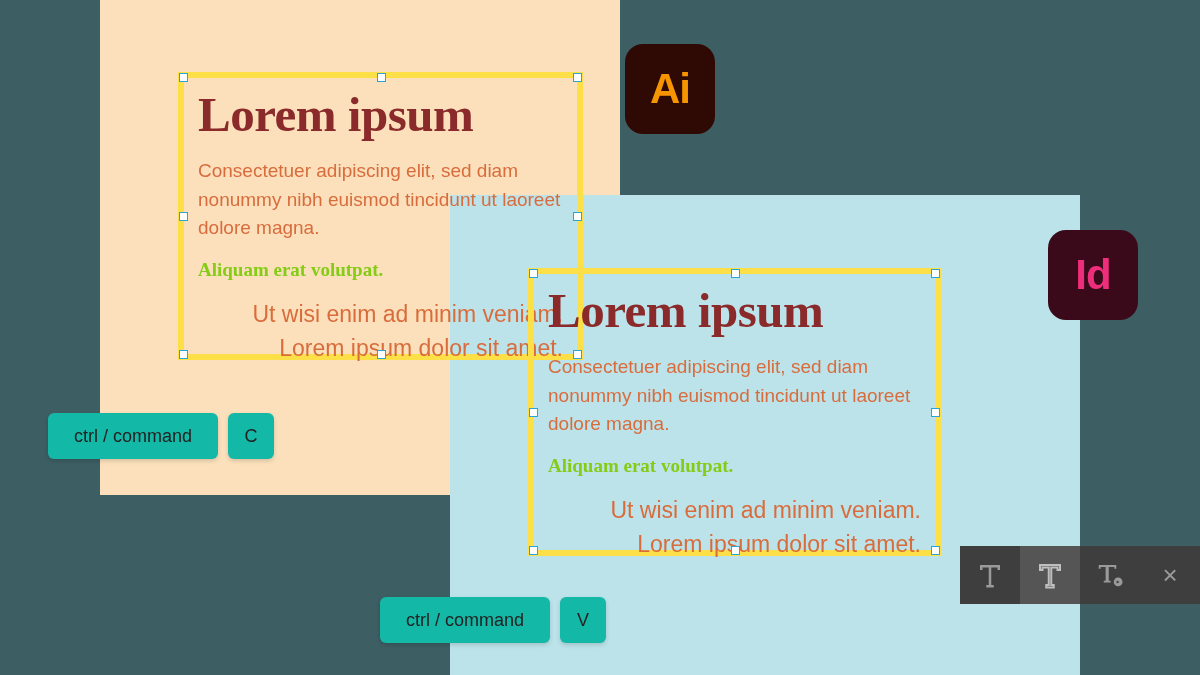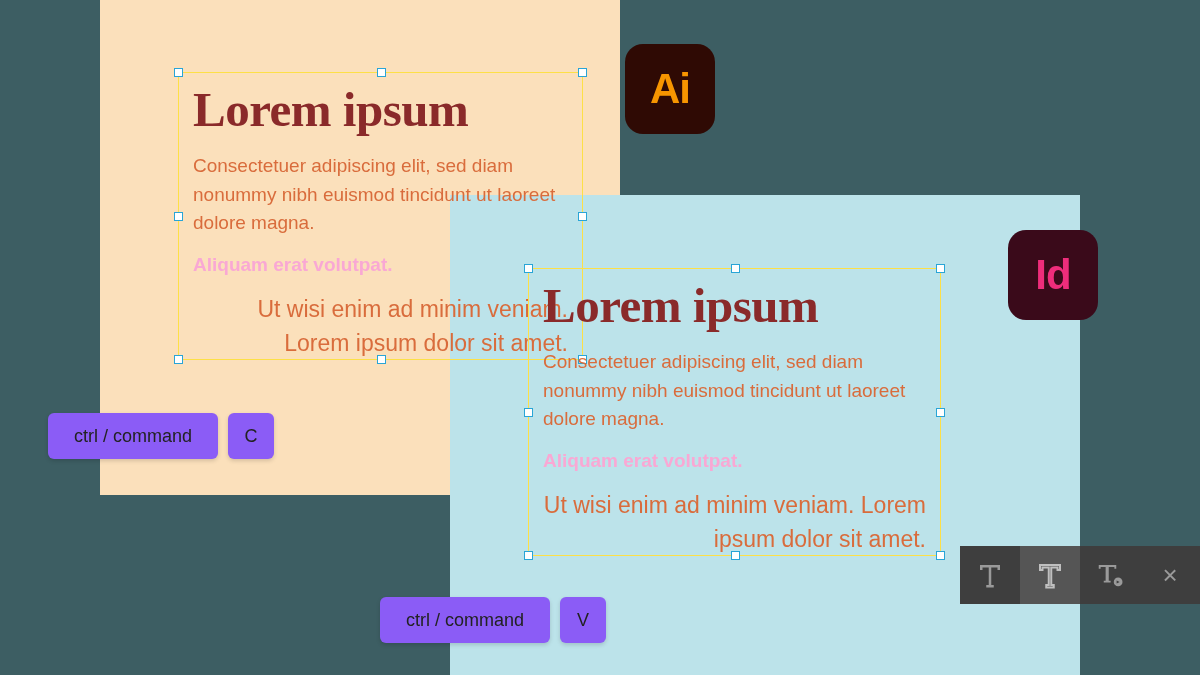--- a/index.html
+++ b/index.html
@@ -25,21 +25,21 @@
     position: absolute;
     left: 450px;
     top: 195px;
     width: 630px;
     height: 480px;
     background: #bce3ea;
   }
 
   .textframe {
     position: absolute;
-    border: 1px solid #fde047;
+    border: 6px solid #fde047;
   }
   .textframe-peach {
     left: 178px;
     top: 72px;
     width: 405px;
     height: 288px;
     padding: 12px 14px;
   }
   .textframe-blue {
     left: 528px;
@@ -77,33 +77,34 @@
   .para {
     font-size: 19px;
     color: #d96c3c;
     line-height: 1.5;
     margin-bottom: 16px;
     margin-top: 8px;
   }
   .bold-line {
     font-size: 19px;
     font-weight: 700;
-    color: #f9a8d4;
+    color: #84cc16;
     margin-bottom: 16px;
+    font-family: Liberation Serif, serif;
   }
   .tail {
     font-size: 23px;
     color: #d96c3c;
     line-height: 1.5;
     text-align: right;
   }
 
   .key {
     position: absolute;
-    background: #8b5cf6;
+    background: #14b8a6;
     border-radius: 6px;
     box-shadow: 0 2px 4px rgba(0,0,0,0.15);
     height: 46px;
     display: flex;
     align-items: center;
     justify-content: center;
     font-size: 18px;
     color: #222;
   }
   .key-wide { width: 170px; }
@@ -127,21 +128,21 @@
     letter-spacing: -1px;
     text-align: center;
   }
   .badge-ai {
     left: 625px;
     top: 44px;
     background: #2f0a04;
     color: #f79500;
   }
   .badge-id {
-    left: 1008px;
+    left: 1048px;
     top: 230px;
     background: #3a0a1a;
     color: #ee2d7b;
   }
 
   .toolbar {
     position: absolute;
     right: 0;
     bottom: 71px;
     height: 58px;

